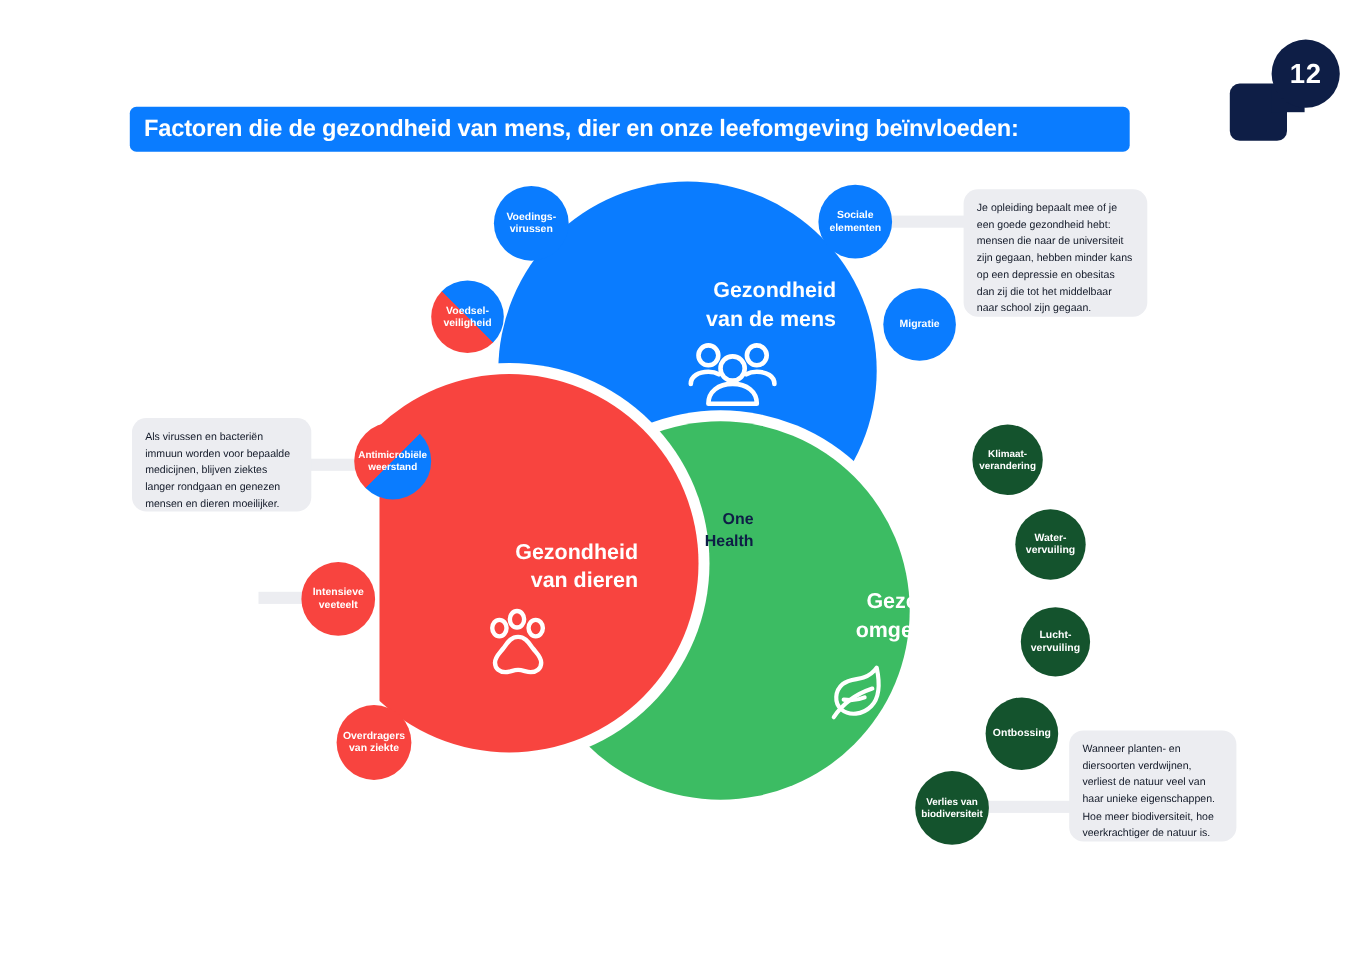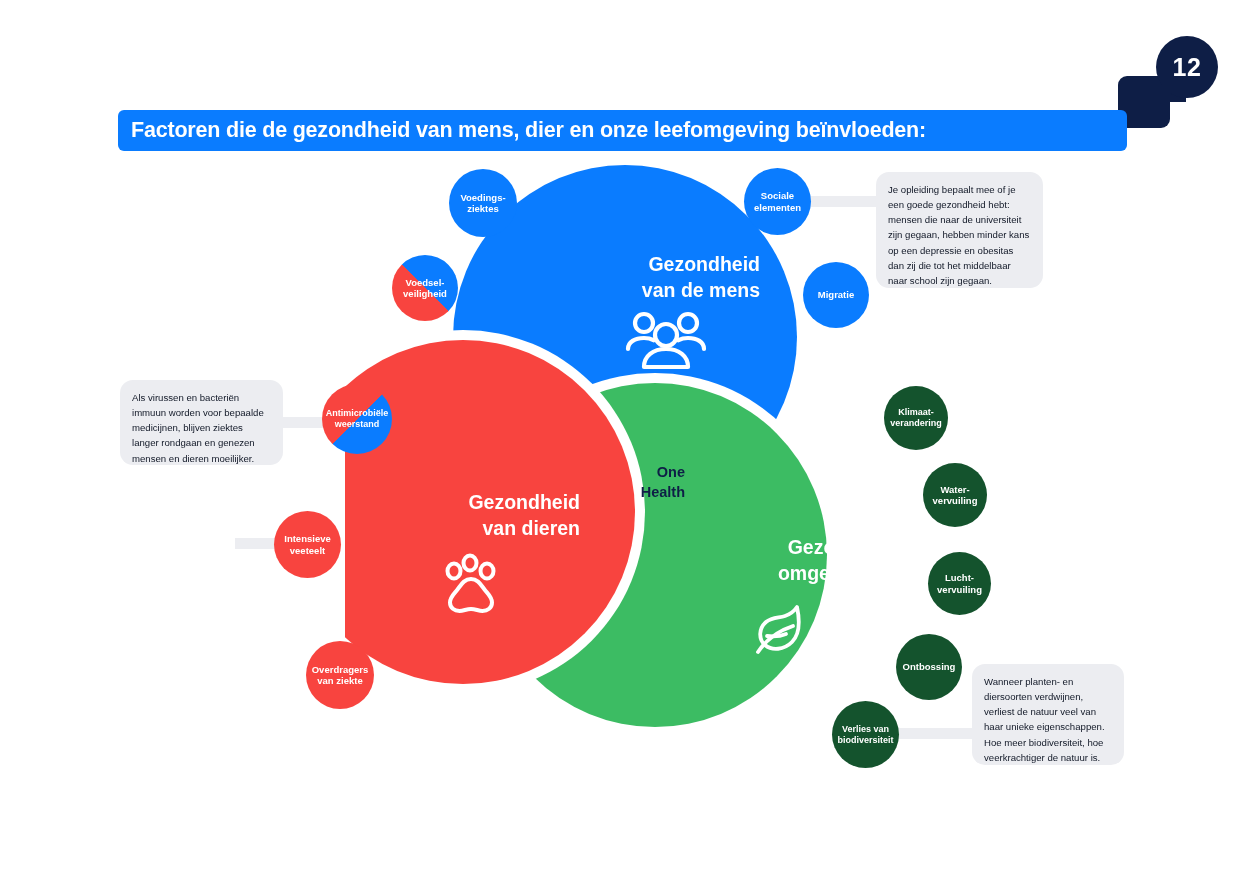--- a/index.html
+++ b/index.html
@@ -20,21 +20,21 @@
     position:absolute;left:38px;top:52px;width:30px;height:22px;background:#0E1E46;
   }
   #page-badge .circ{
     position:absolute;left:38px;top:8px;width:62px;height:62px;border-radius:50%;
     background:#0E1E46;color:#fff;display:flex;align-items:center;justify-content:center;
     font-size:25px;font-weight:700;letter-spacing:.5px;
   }
 
   
   #title-bar{
-    position:absolute;left:118px;top:110px;width:1009px;height:41px;
+    position:absolute;left:118px;top:97px;width:909px;height:41px;
     background:#0A7CFF;border-radius:6px;
     display:flex;align-items:center;padding:0 13px;box-sizing:border-box;
   }
   #title-bar .t{
     color:#fff;font-size:21.5px;font-weight:700;letter-spacing:-.2px;white-space:nowrap;
   }
 
   
   .venn{position:absolute;left:345px;top:160px;width:560px;height:575px;}
   .venn svg{display:block;}
@@ -176,21 +176,21 @@
       <svg width="60" height="58" viewBox="0 0 60 58" fill="none" stroke="#ffffff" stroke-width="3.8" stroke-linecap="round" stroke-linejoin="round">
         <path d="M47 7c3 14 3 27-5 35-8 8-20 9-27 3-7-6-6-17 1-23 6-5 13-4 19-6 5-1.7 9-4.5 12-9z"></path>
         <path d="M8 52C16 40 28 31 43 26"></path>
         <path d="M17 36c7 1 13 .5 19-2"></path>
       </svg>
     </div>
   </div>
 
   <div class="bub blue" id="bub-voedingspatroon">
     <span>Voedings-
-ziektes</span></div>
+virussen</span></div>
 
   <div class="bub split-br" id="bub-voedselveiligheid">
     <span>Voedsel-
 veiligheid</span></div>
 
   <div class="bub split-rb" id="bub-antimicrobiele">
     <span>Antimicrobiële
 weerstand</span></div>
 
   <div class="bub red" id="bub-intensieve">

